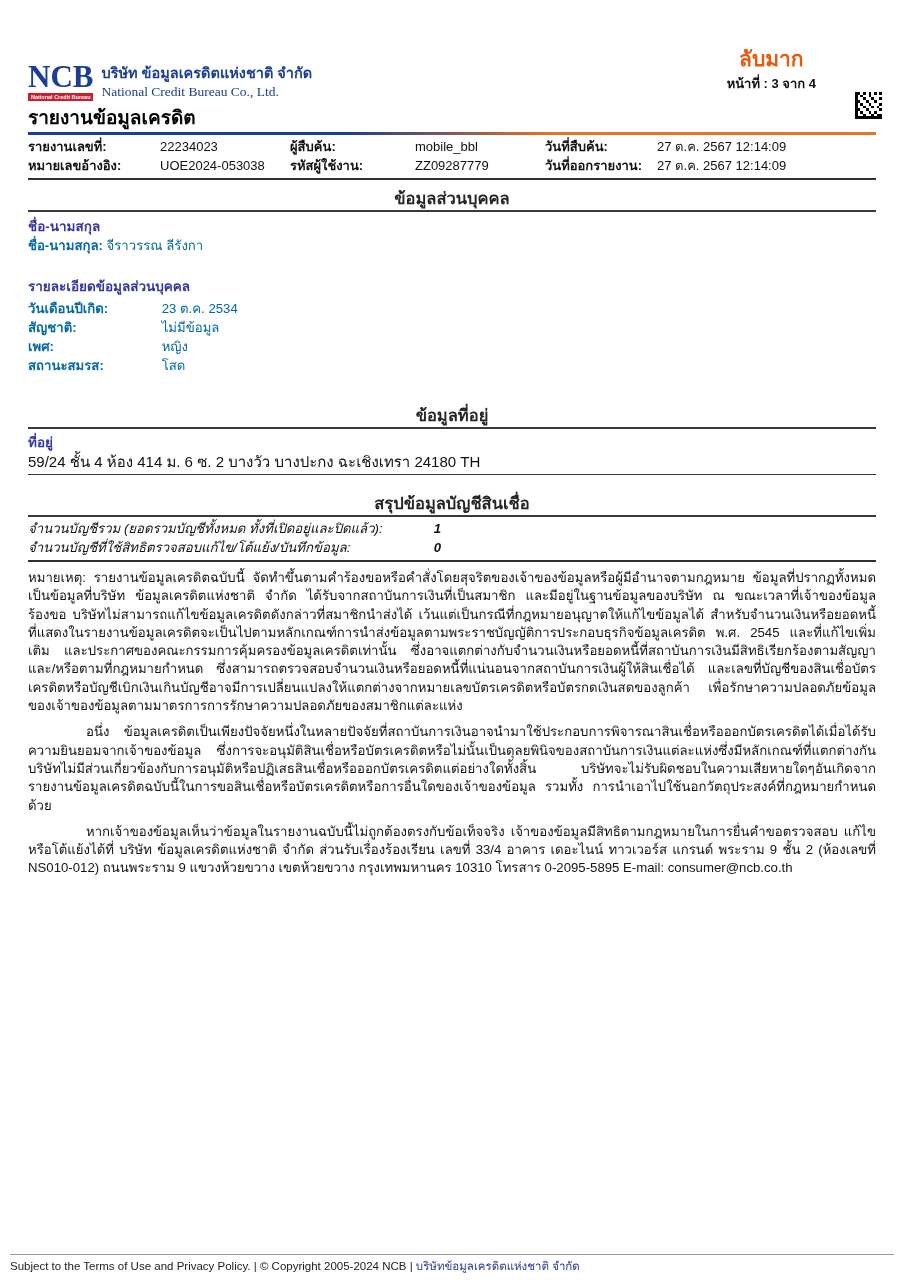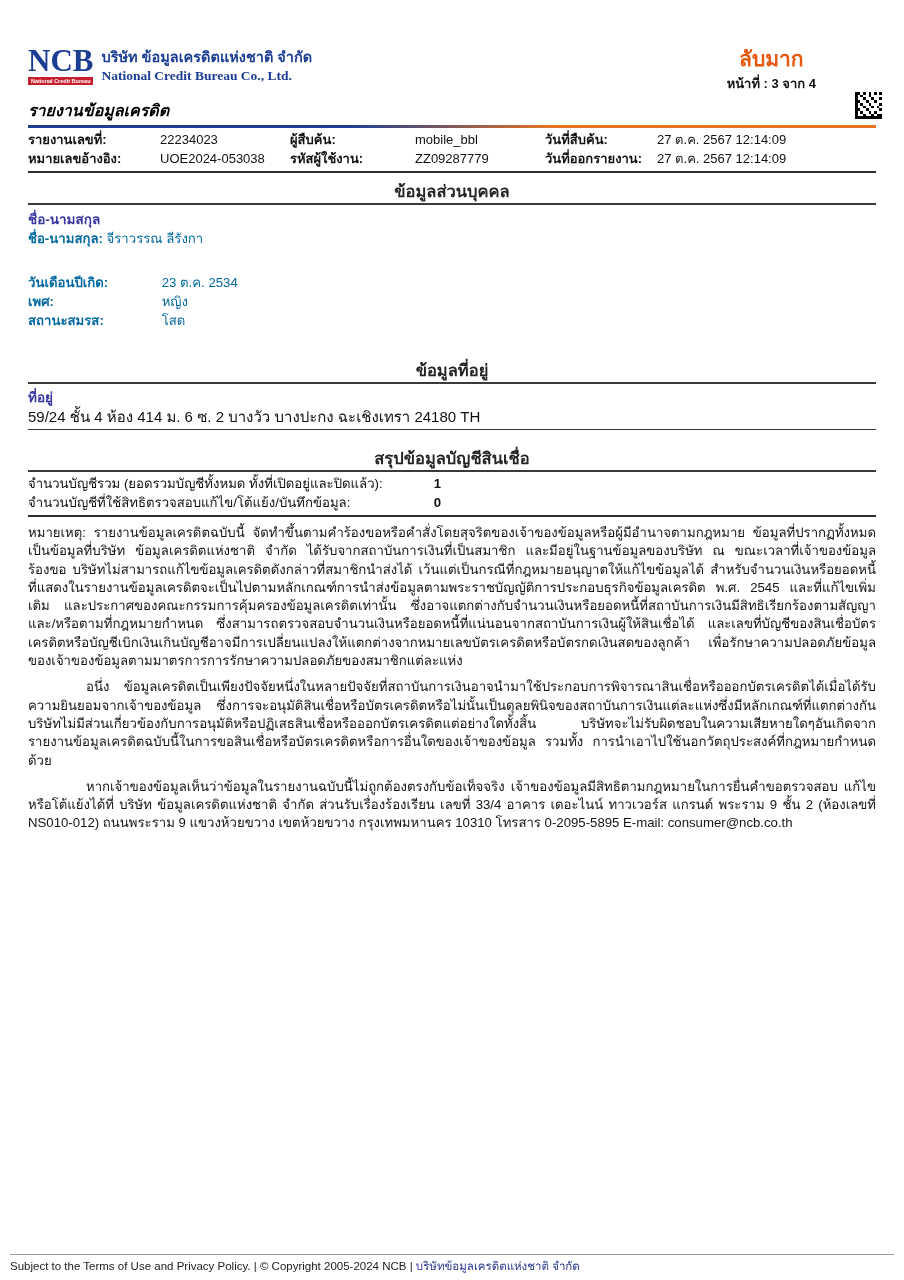--- a/index.html
+++ b/index.html
@@ -8,27 +8,27 @@
   .page { position:relative; width:904px; height:1280px; background:#ffffff; margin:0 auto; overflow:hidden; }
   .content { padding:45px 28px 0 28px; }
 
   
   .header-row { display:flex; justify-content:space-between; align-items:flex-start; }
   .logo-wrap { display:flex; align-items:flex-end; gap:8px; }
   .ncb-mark { display:inline-block; text-align:center; }
   .ncb-abbr { font-family:"Liberation Serif","DejaVu Serif",serif; font-weight:bold; font-size:31px; line-height:30px; color:#1b3e94; letter-spacing:0px; display:block; }
   .ncb-banner { display:block; background:#c8202f; color:#ffffff; font-size:5.5px; font-weight:bold; line-height:8px; padding:0 2px; margin-top:1px; white-space:nowrap; }
   .company-lines { padding-top:2px; }
-  .company-th { color:#1b3e94; font-weight:bold; font-size:14.5px; line-height:20px; }
-  .company-en { color:#1b3e94; font-weight:bold; font-size:13.5px; line-height:18px; font-family:"Liberation Serif","DejaVu Serif",serif; }
+  .company-th { color:#1b3e94; font-weight:bold; font-size:14.5px; line-height:20px;margin-top:16px; }
+  .company-en { color:#1b3e94; font-weight:normal; font-size:13.5px; line-height:18px; font-family:"Liberation Serif","DejaVu Serif",serif; }
   .confid-block { text-align:center; padding-right:60px; padding-top:2px; }
   .confid { color:#e8590f; font-weight:bold; font-size:21px; line-height:24px; }
   .page-line { font-weight:bold; font-size:13px; margin-top:2px; color:#111; }
 
-  .report-title { font-weight:bold; font-size:16px; color:#000; margin-top:4px; line-height:26px;font-style:italic; }
+  .report-title { font-weight:bold; font-size:19px; color:#000; margin-top:4px; line-height:26px; }
   .title-rule { height:3px; margin-top:1px; background:linear-gradient(to right,#1c3f94 0%,#1c3f94 38%,#e87421 62%,#e87421 100%); }
 
   
   .info-grid { display:grid; grid-template-columns:132px 130px 125px 130px 112px 1fr; font-size:13px; line-height:19px; padding:2px 0 3px 0; border-bottom:2px solid #2f2f2f; color:#111; }
   .info-grid .lbl { font-weight:bold; }
 
   .barcode { position:absolute; top:92px; right:22px; width:27px; height:27px; }
 
   
   .section-title { text-align:center; font-weight:bold; font-size:16.5px; color:#242424; border-bottom:2px solid #3a3a3a; padding-bottom:1px; line-height:21px; }
@@ -43,21 +43,21 @@
   .col-right { flex:1; }
   .id-row .lbl { display:inline-block; width:222px; }
   .det-row .lbl { display:inline-block; width:130px; }
 
   .sec2 { margin-top:30px; }
   .addr-head { margin-top:4px; }
   .addr-value { font-size:15px; line-height:20px; color:#111; border-bottom:1.5px solid #3a3a3a; padding-bottom:2px; }
 
   .sec3 { margin-top:18px; }
   .sum-rows { padding:2px 0 3px 0; border-bottom:2px solid #2f2f2f; }
-  .sum-row { font-size:13.2px; line-height:19px; color:#111; }
+  .sum-row { font-size:13.2px; line-height:19px; color:#111;font-style:italic; }
   .sum-row .lbl { display:inline-block; width:402px; font-weight:normal; }
   .sum-row .val { font-weight:bold; }
 
   
   .notes { margin-top:7px; }
   .note-p { font-size:13.2px; line-height:18.3px; text-align:justify; color:#141414; }
   .note-p + .note-p { margin-top:8px; }
   .indent { text-indent:58px; }
 
   
@@ -111,23 +111,28 @@
     <div class="name-block">
       <div class="bluehead">ชื่อ-นามสกุล</div>
       <div class="fieldrow">
         <span class="lbl">ชื่อ-นามสกุล:</span>
         <span>จีราวรรณ ลีรังกา</span>
       </div>
     </div>
 
     <div class="cols">
       <div class="col-right">
+        <div class="bluehead">รายละเอียดข้อมูลส่วนบุคคล</div>
         <div class="fieldrow det-row" style="margin-top:3px;">
           <span class="lbl">วันเดือนปีเกิด:</span>
           <span>23 ต.ค. 2534</span>
+        </div>
+        <div class="fieldrow det-row">
+          <span class="lbl">สัญชาติ:</span>
+          <span>ไม่มีข้อมูล</span>
         </div>
         <div class="fieldrow det-row">
           <span class="lbl">เพศ:</span>
           <span>หญิง</span>
         </div>
         <div class="fieldrow det-row">
           <span class="lbl">สถานะสมรส:</span>
           <span>โสด</span>
         </div>
       </div>

